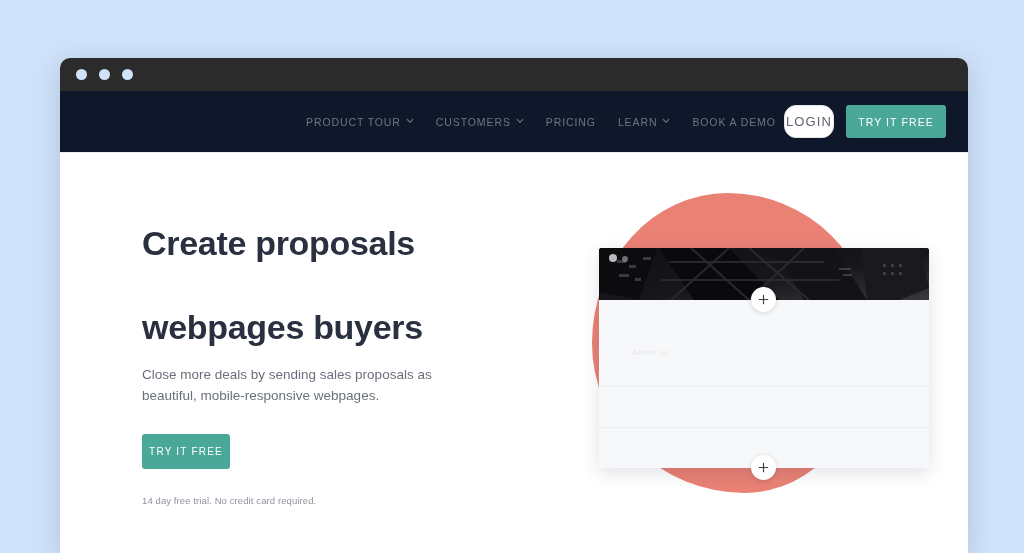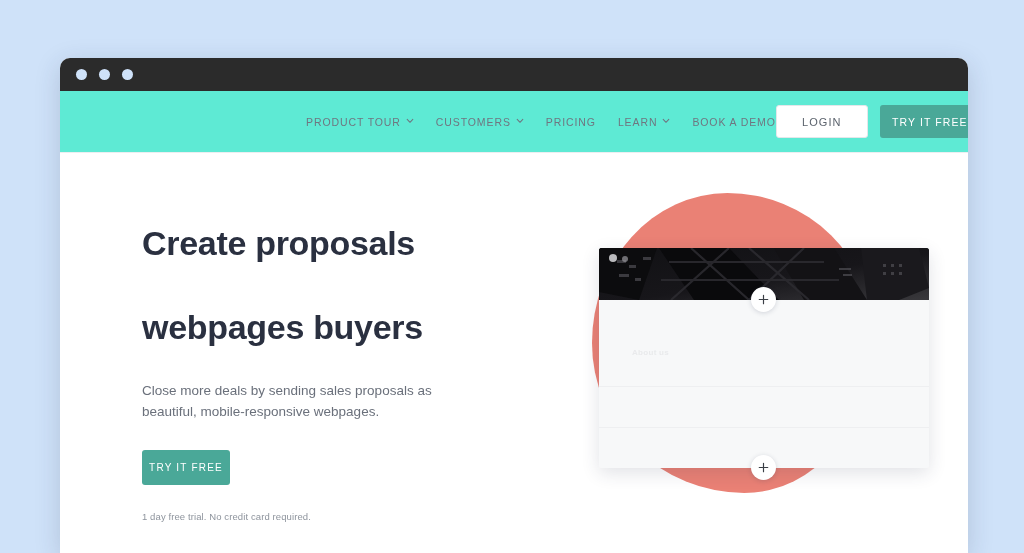--- a/index.html
+++ b/index.html
@@ -42,21 +42,21 @@
     width: 11px;
     height: 11px;
     border-radius: 50%;
     background: #cfe2f9;
     flex: none;
   }
 
   
   #site-navbar {
     height: 62px;
-    background: #5eead4;
+    background: #0f172a;
     border-bottom: 1px solid #eceef1;
     display: flex;
     align-items: center;
     padding: 0 22px 0 28px;
   }
 
   #nav-logo {
     width: 200px;
     height: 30px;
     flex: none;
@@ -93,27 +93,27 @@
   .chevron svg { display: block; }
 
   #nav-actions {
     display: flex;
     align-items: center;
     gap: 12px;
     flex: none;
   }
 
   #login-button {
-    width: 92px;
+    width: 50px;
     height: 33px;
     border: 1px solid #e4e7ea;
-    border-radius: 3px;
+    border-radius: 12px;
     background: #fff;
     color: #5c636d;
-    font-size: 11px;
+    font-size: 13px;
     letter-spacing: 1.1px;
     font-family: "Liberation Sans", sans-serif;
     cursor: pointer;
     display: flex;
     align-items: center;
     justify-content: center;
   }
 
   #nav-try-free-button {
     width: 100px;
@@ -147,21 +147,21 @@
 
   #hero-headline {
     font-size: 34px;
     line-height: 42px;
     font-weight: bold;
     color: #2a3040;
     letter-spacing: -0.3px;
   }
 
   #hero-subtext {
-    margin-top: 32px;
+    margin-top: 16px;
     font-size: 13.5px;
     line-height: 21px;
     color: #6a707b;
     max-width: 345px;
   }
 
   #hero-try-free-button {
     margin-top: 28px;
     width: 88px;
     height: 35px;
@@ -336,21 +336,21 @@
       <h1 id="hero-headline">
         <span>Create proposals</span><br>
         <br>
         <span>webpages buyers</span>
       </h1>
 
       <p id="hero-subtext">Close more deals by sending sales proposals as beautiful, mobile-responsive webpages.</p>
 
       <button id="hero-try-free-button">TRY IT FREE</button>
 
-      <p id="hero-disclaimer">1 day free trial. No credit card required.</p>
+      <p id="hero-disclaimer">14 day free trial. No credit card required.</p>
     </div>
 
     <div id="hero-visual">
 
       <div id="salmon-blob"></div>
 
       <div id="proposal-card">
 
         <div id="proposal-card-photo">
           <svg viewBox="0 0 330 52" preserveAspectRatio="none" aria-hidden="true">

